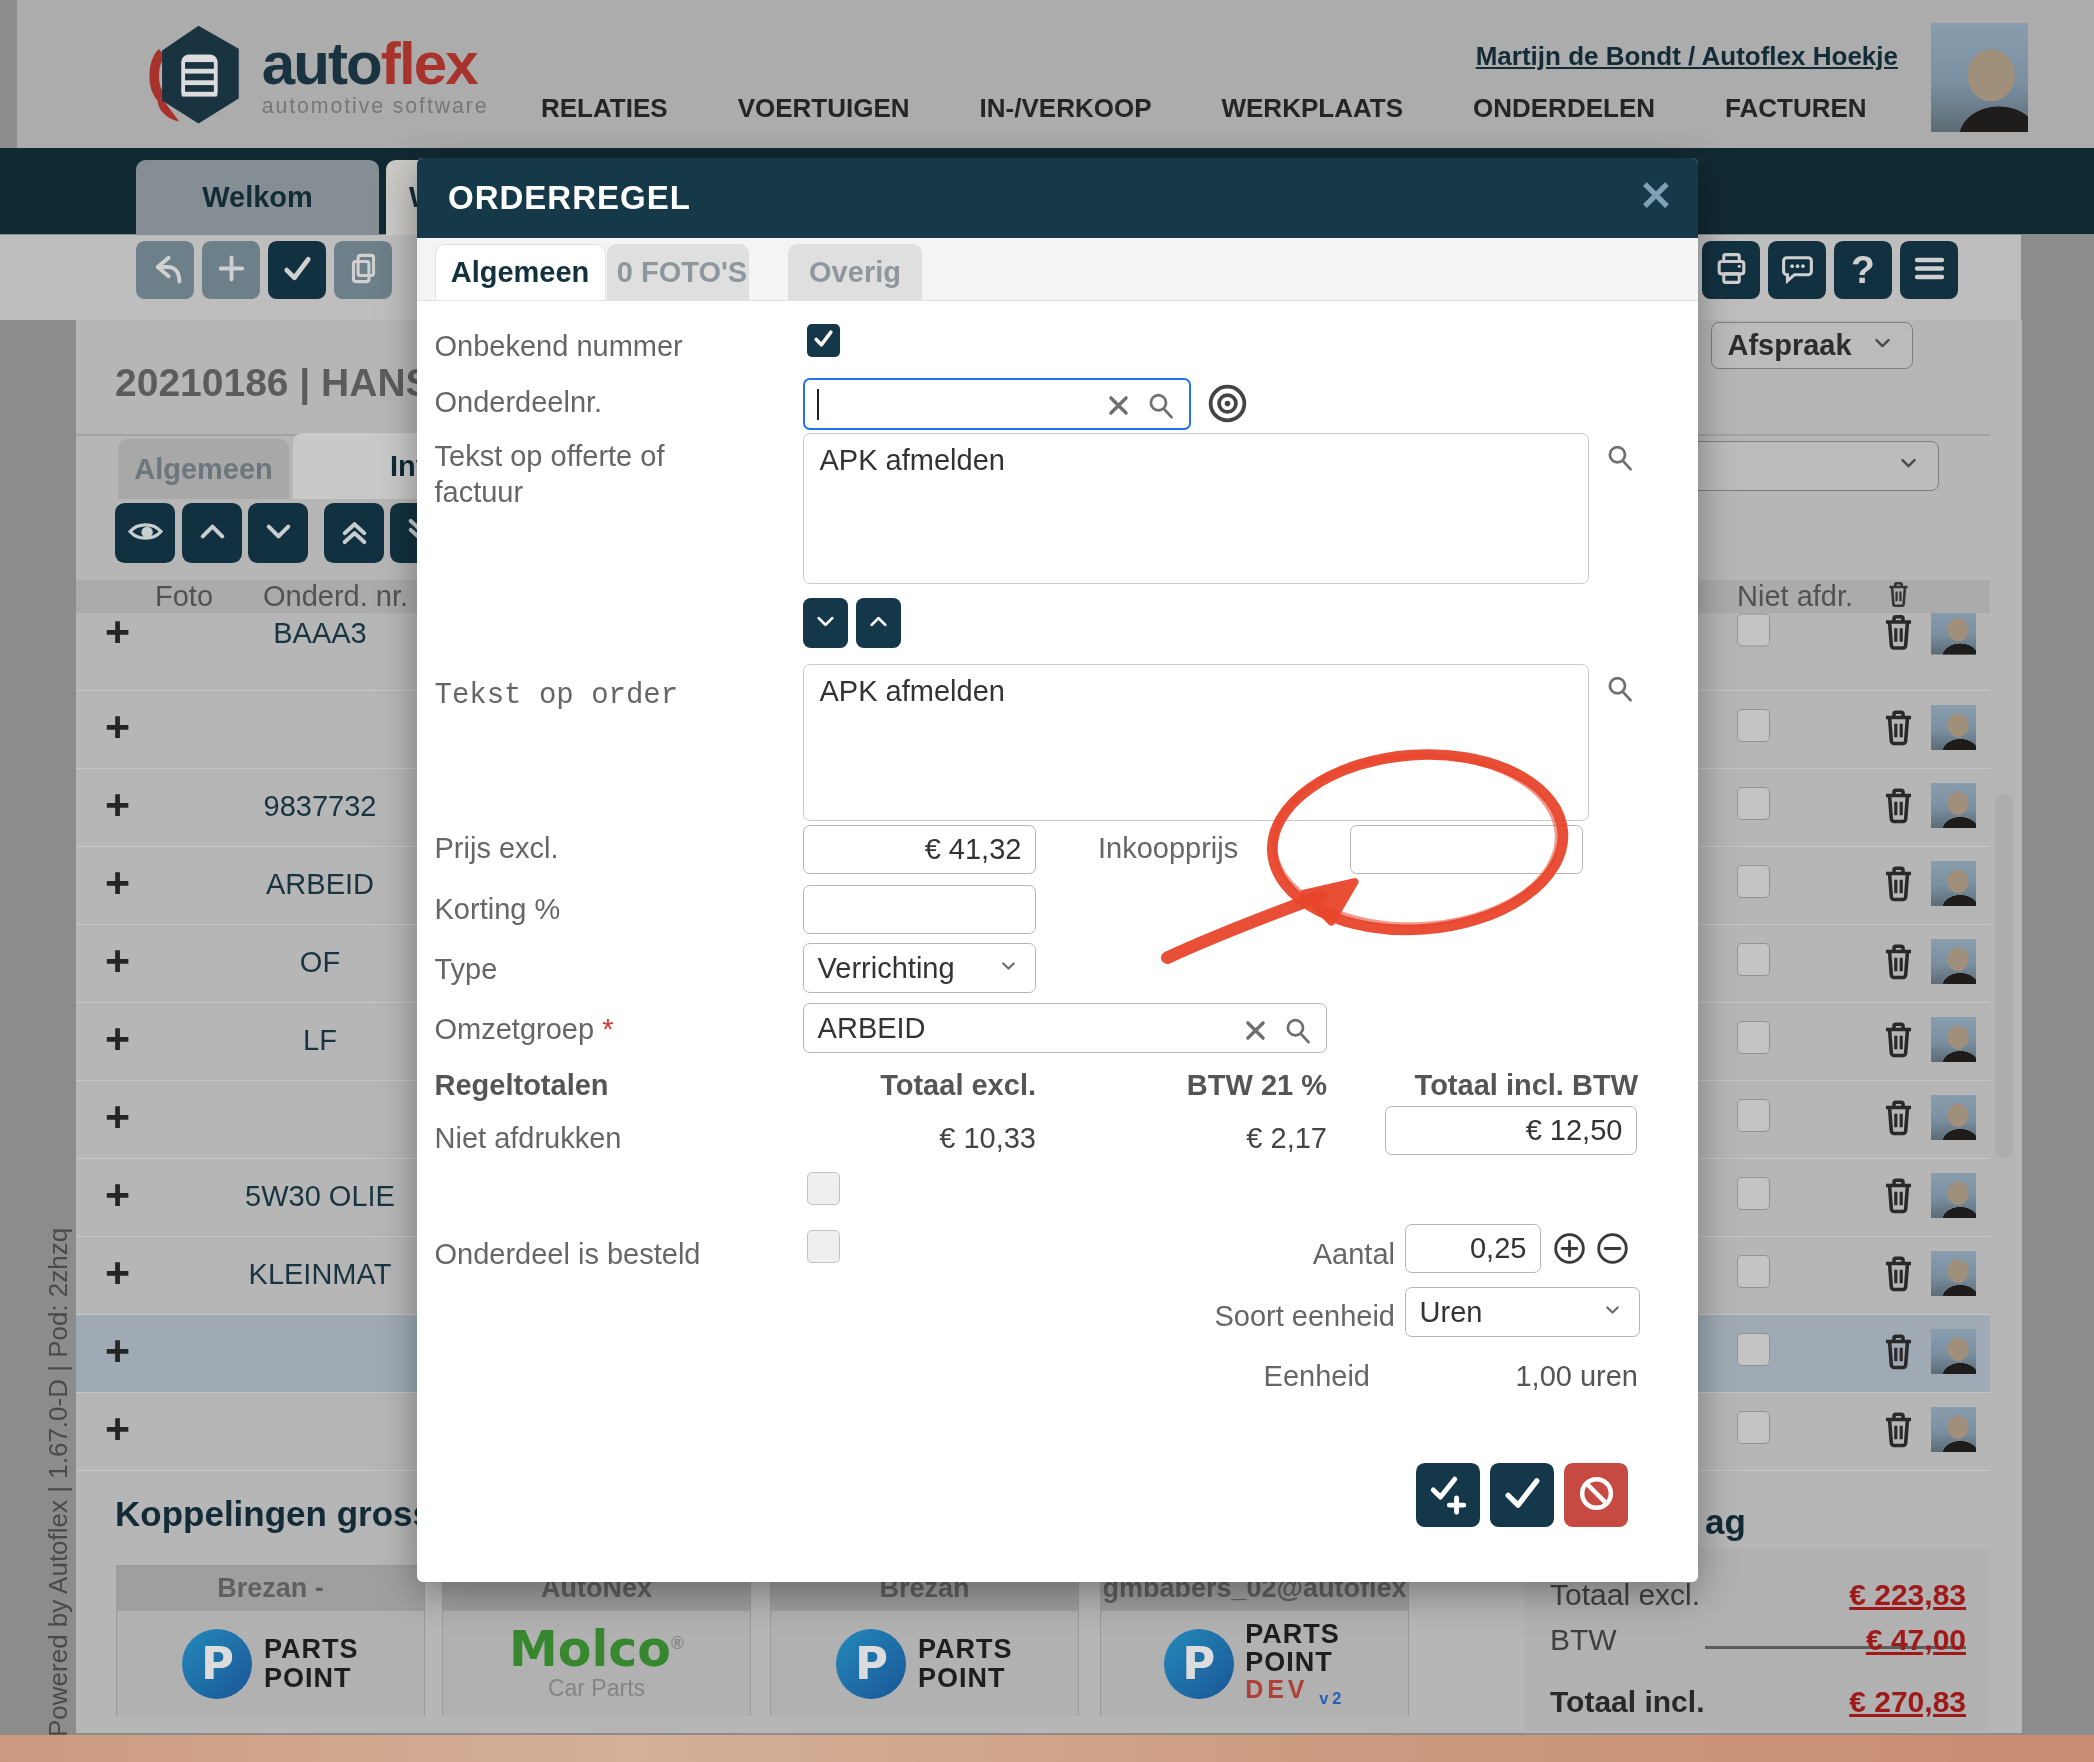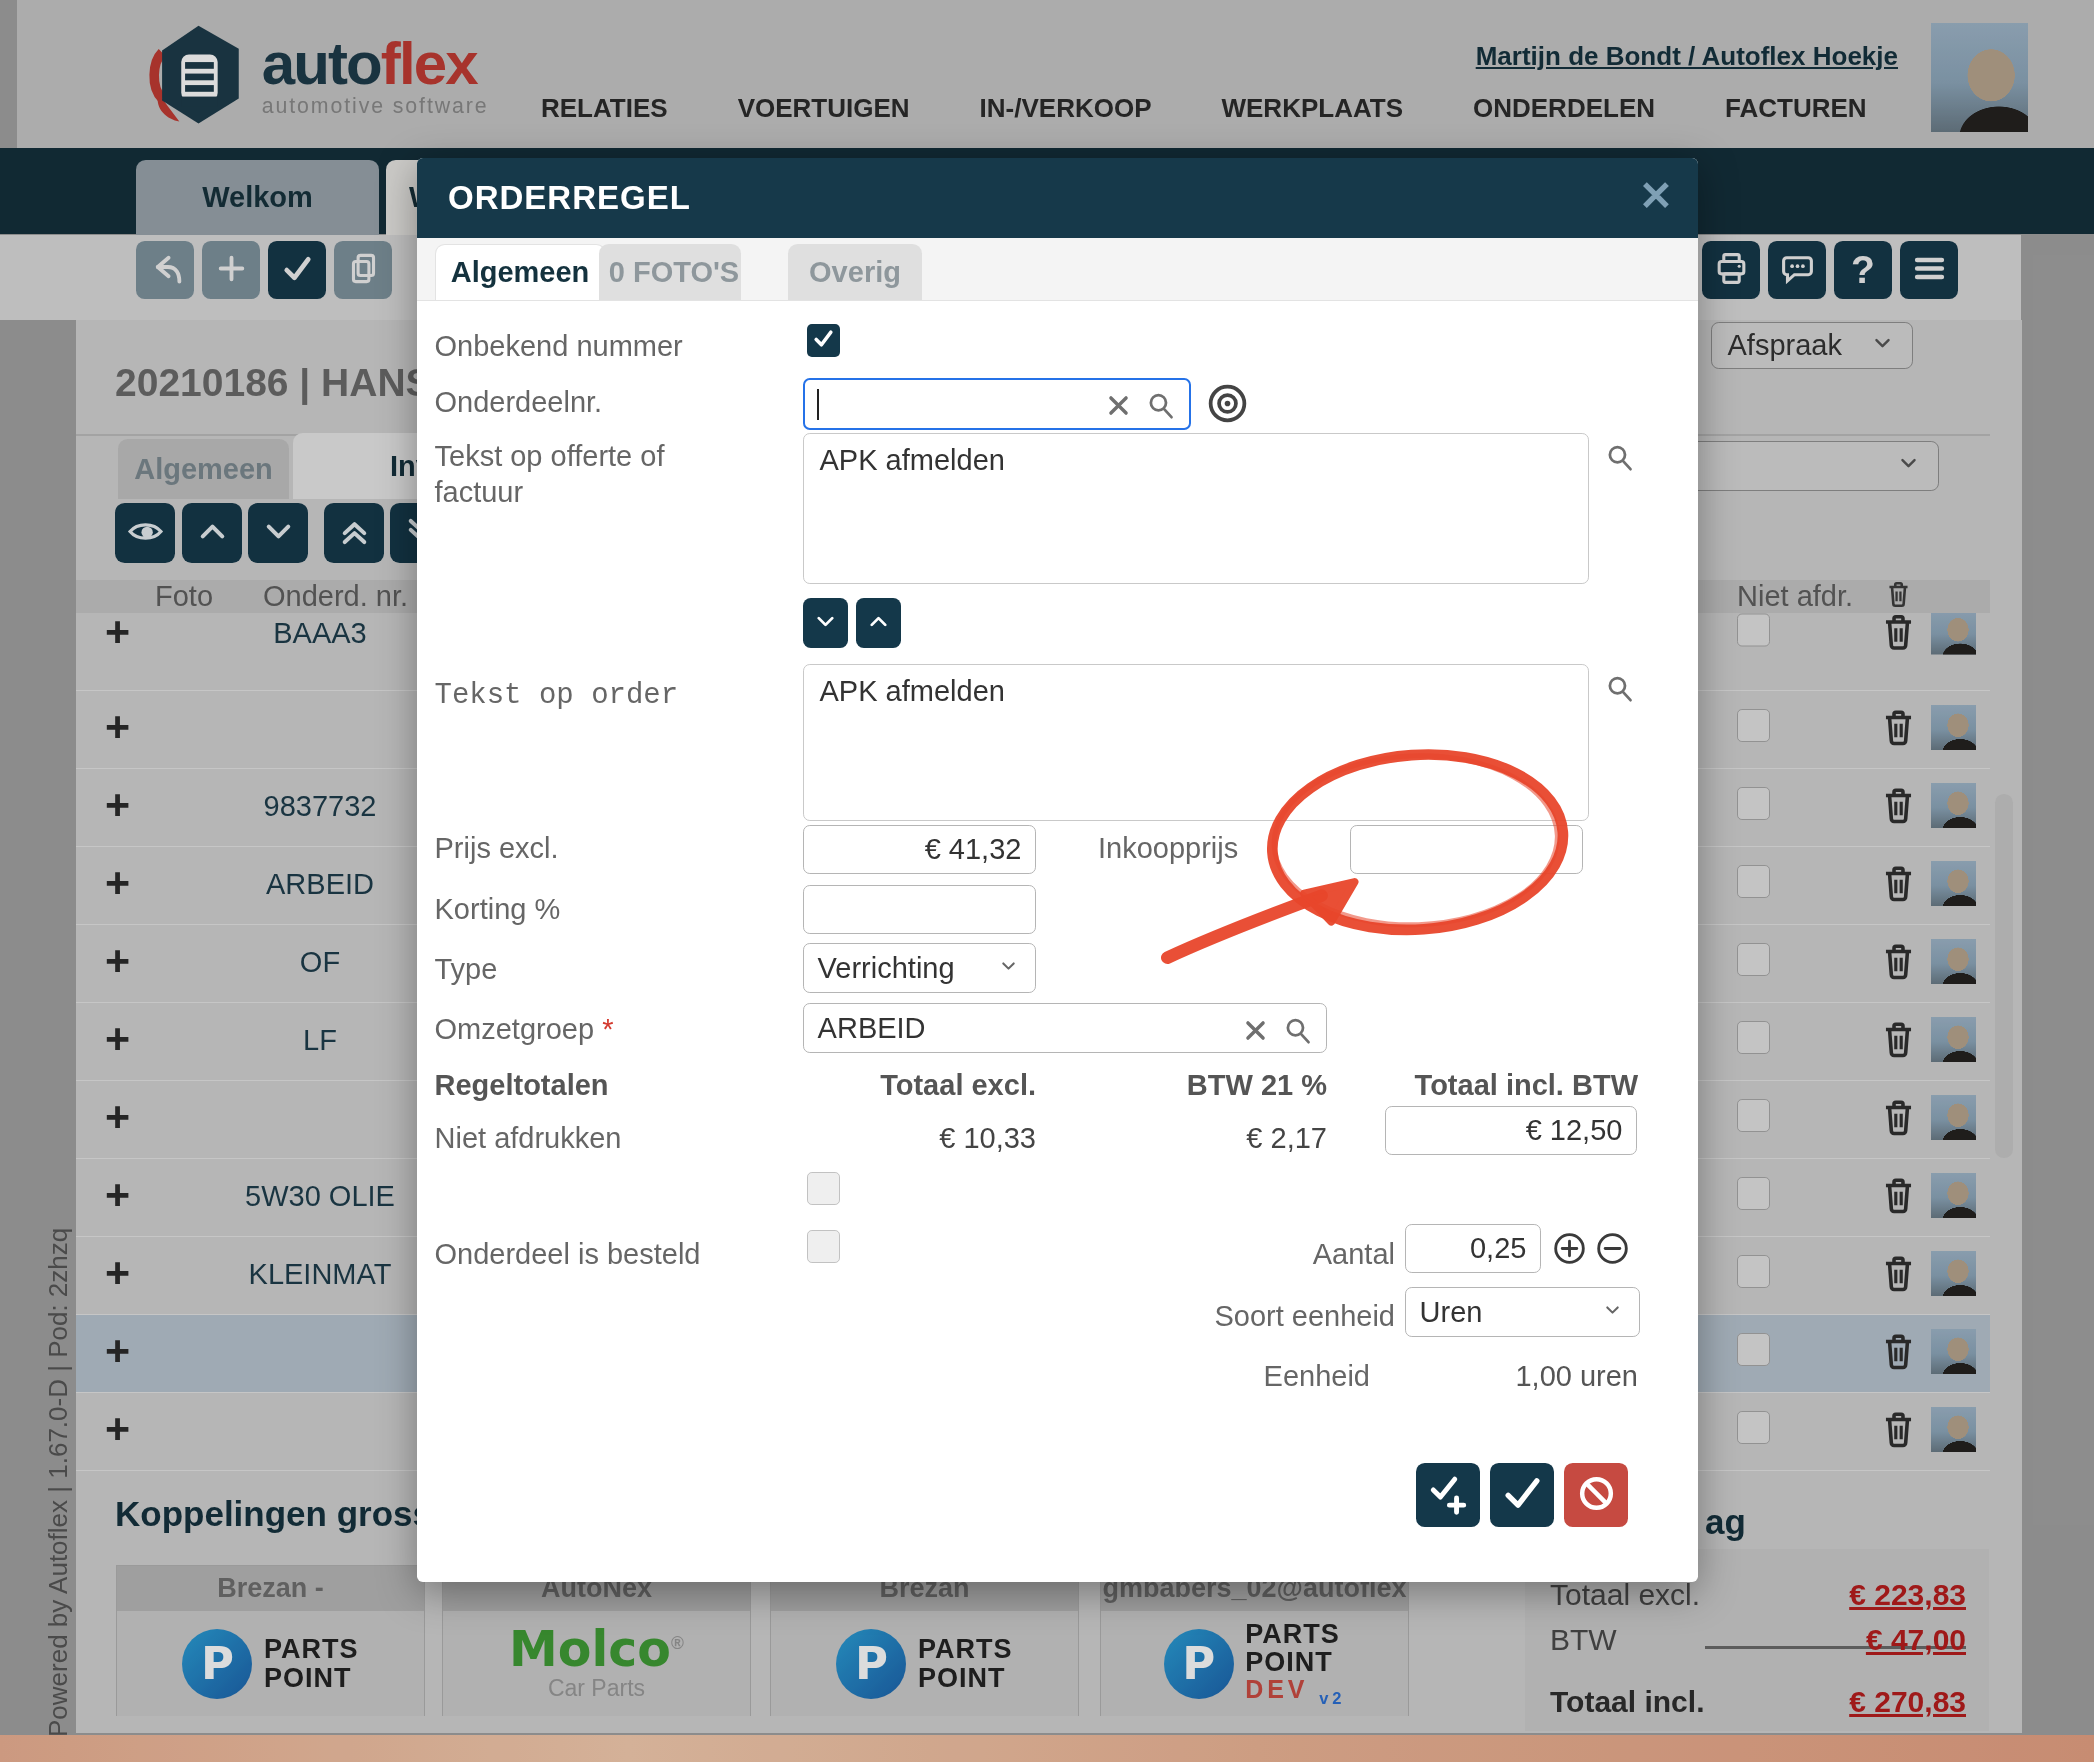--- a/index.html
+++ b/index.html
@@ -26,21 +26,21 @@
   .ws-tab{top:160px;height:75px;border-radius:9.7px 9.7px 0 0;font-size:29px;font-weight:bold;display:flex;align-items:center;padding:0 23px;}
   .ws-tab1{left:136px;width:243px;background:#9aa5ad;color:#15323c;justify-content:center;}
   .ws-tab2{left:386px;width:291px;background:#eceae7;color:#15323c;}
   .toolbar{left:0;top:235px;width:2021px;height:85px;background:#dcdcdc;}
   .tbtn{top:241px;width:58px;height:58px;border-radius:8.7px;color:#f2f2f2;display:flex;align-items:center;justify-content:center;}
   .tbtn svg{width:37px;height:37px;}
   .tbtn.lite{background:#7e939e;}
   .tbtn.dark{background:#14384a;}
   .content-bg{left:76px;top:320px;width:1946px;height:1413px;background:#d3d3d3;}
   .order-title{left:115px;top:361px;font-size:39px;font-weight:bold;color:#6b6b6b;white-space:nowrap;}
-  .select{background:#d9d9d9;border:1.9px solid #929292;border-radius:7.8px;display:flex;align-items:center;font-size:29px;color:#333;padding:0 15.5px;justify-content:space-between;}
+  .select{background:#d9d9d9;border:1.9px solid #929292;border-radius:7.8px;display:flex;align-items:center;font-size:29px;color:#333;padding:0 15.5px;justify-content:space-between;font-weight:bold;}
   .select .caret svg{width:29px;height:29px;color:#555;}
   .hdiv{left:76px;top:434px;width:1914px;height:1.9px;background:#bdbdbd;}
   .pg-tab{height:60px;border-radius:9.7px 9.7px 0 0;font-size:29px;font-weight:bold;display:flex;align-items:center;justify-content:center;}
   .pg-tab-alg{left:118px;top:439px;width:171px;background:#c3c3c3;color:#7c8a91;}
   .pg-tab-inv{left:293px;top:433px;width:281px;height:66px;background:#e9e9e9;color:#14323e;}
   .navbtn{top:503px;width:60px;height:60px;background:#14384a;border-radius:9.7px;color:#e8eef1;display:flex;align-items:center;justify-content:center;}
   .navbtn svg{width:39px;height:39px;}
   .thead{left:76px;top:580px;width:1914px;height:33px;background:#c6c6c6;}
   .th{position:absolute;top:0;font-size:29px;color:#5f5f5f;}
   #rows{left:76px;top:613px;width:1914px;}
@@ -449,21 +449,21 @@
 
   <div class="abs overlay"></div>
 
   <div class="abs modal">
     <div class="modal-head">
       <div class="modal-title">ORDERREGEL</div>
       <div class="modal-close">✕</div>
     </div>
     <div class="modal-tabs">
       <div class="mtab active" style="left:17.5px;width:171px;">Algemeen</div>
-      <div class="mtab inactive" style="left:182px;width:142px;padding-left:8px;">0 FOTO'S</div>
+      <div class="mtab inactive" style="left:190px;width:142px;padding-left:8px;">0 FOTO'S</div>
       <div class="mtab inactive" style="left:371px;width:134px;">Overig</div>
     </div>
 
     <div class="mlabel" style="left:17.5px;top:172px;">Onbekend nummer</div>
     <div class="cb checked" style="left:390px;top:166px;">
         <span><svg viewBox="0 0 48 48">
             <path d="M10 26 L20 36 L38 12" fill="none" stroke="currentColor" stroke-width="7" stroke-linecap="round" stroke-linejoin="round"></path>
           </svg></span>
       </div>
 

